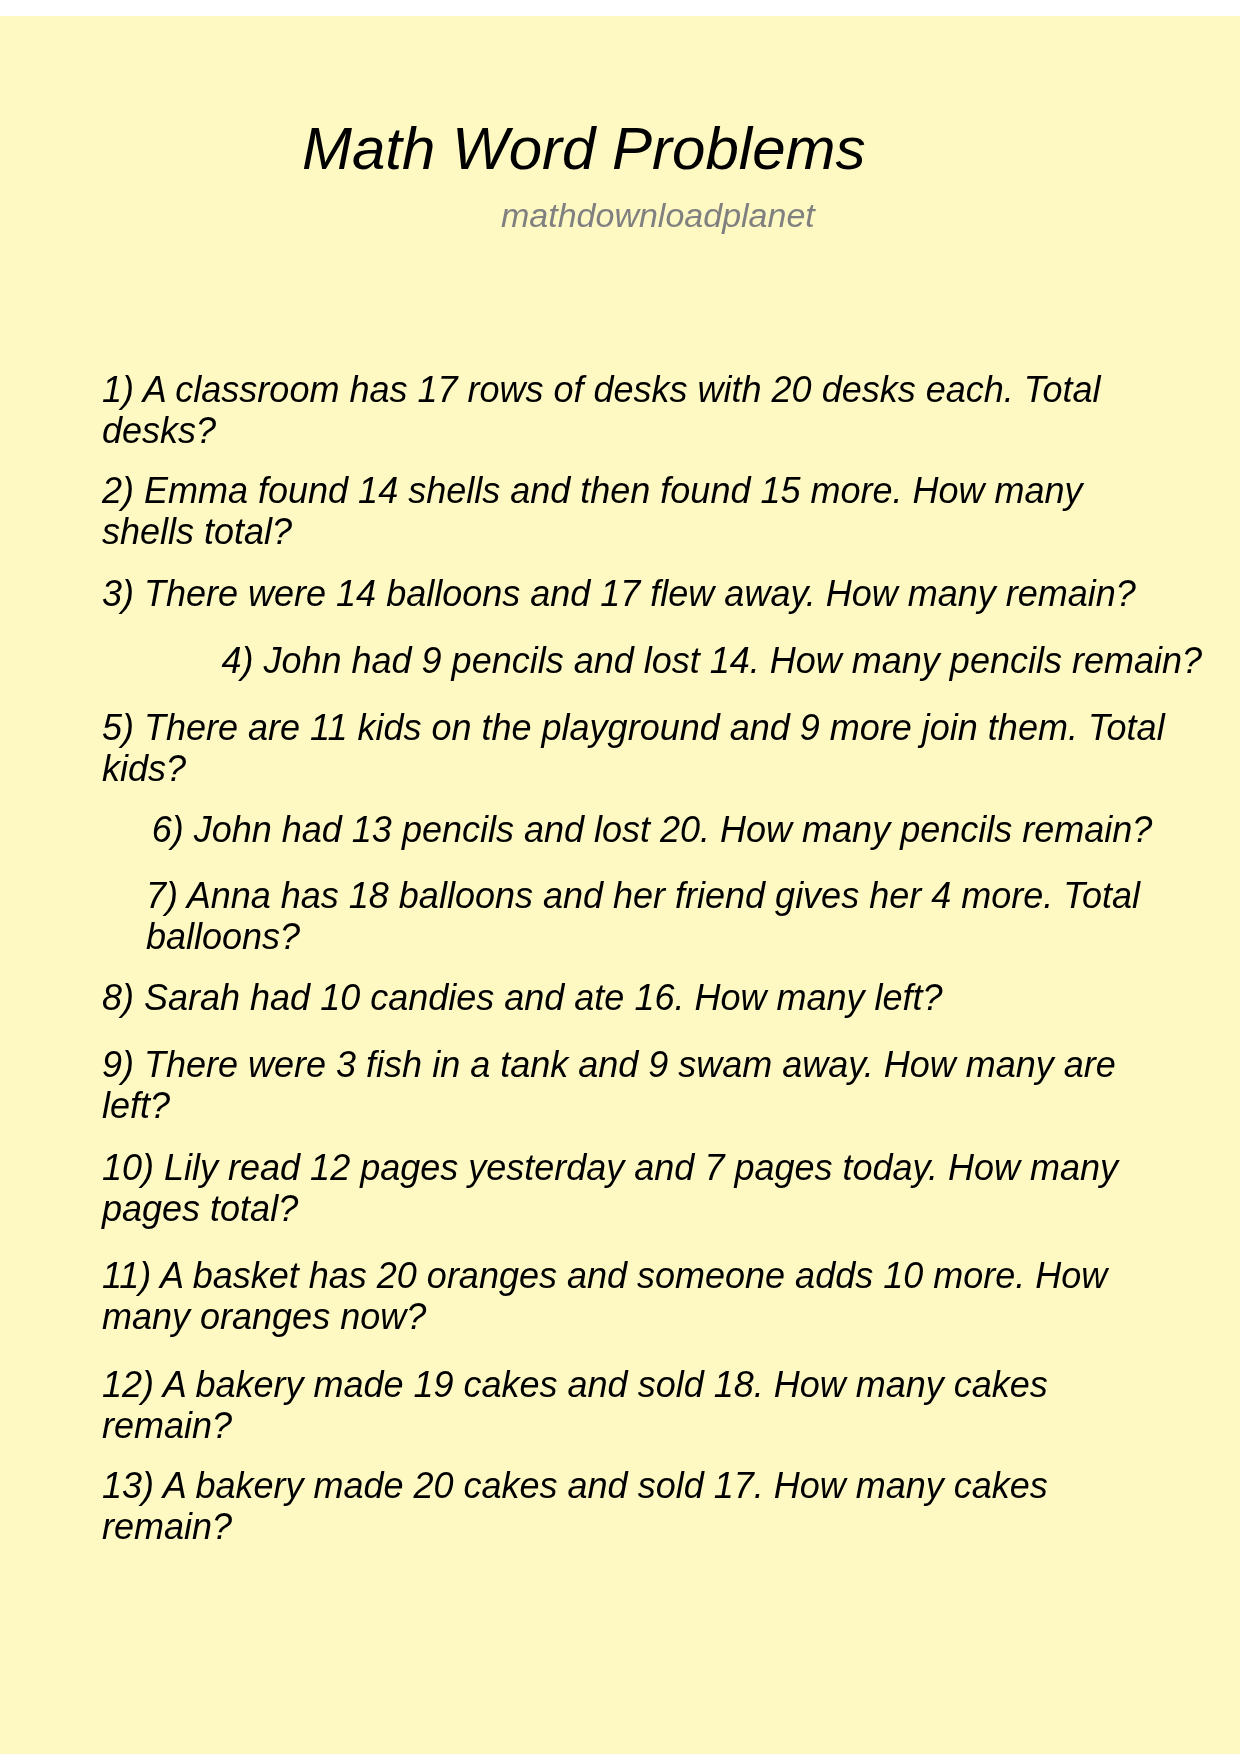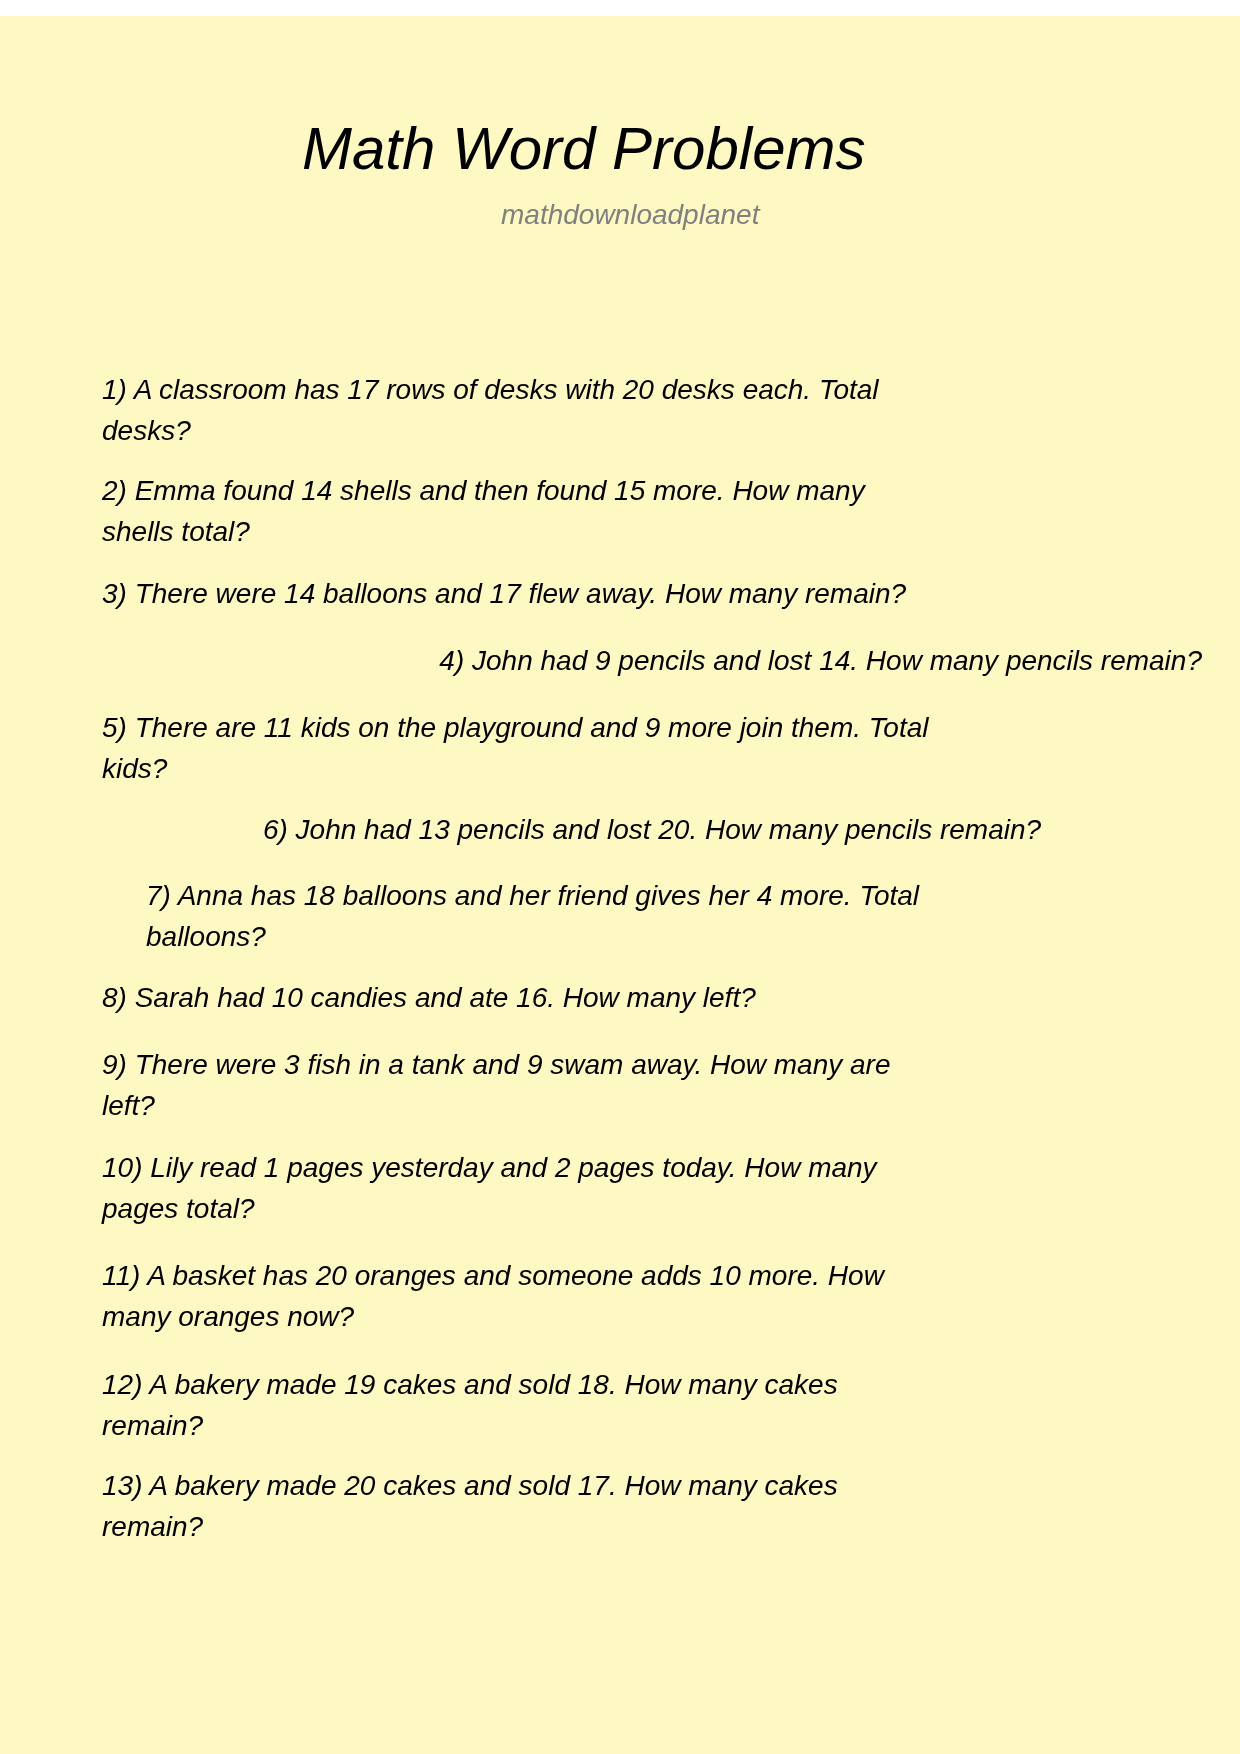--- a/index.html
+++ b/index.html
@@ -29,30 +29,30 @@
     top: 98px;
     font-size: 60px;
     line-height: 70px;
     white-space: nowrap;
     color: #000000;
   }
   .subtitle {
     position: absolute;
     left: 501px;
     top: 177px;
-    font-size: 28px;
+    font-size: 34px;
     line-height: 44px;
     white-space: nowrap;
     color: #808080;
   }
   .problem {
     position: absolute;
     left: 102px;
     width: 1100px;
-    font-size: 28px;
+    font-size: 36px;
     line-height: 41px;
     color: #000000;
   }
   .problem .line {
     display: block;
     white-space: nowrap;
   }
 </style>
 </head>
 <body>
@@ -97,21 +97,21 @@
   <div class="problem" style="top:961px;">
     <span class="line">8) Sarah had 10 candies and ate 16. How many left?</span>
   </div>
 
   <div class="problem" style="top:1028px;">
     <span class="line">9) There were 3 fish in a tank and 9 swam away. How many are</span>
     <span class="line">left?</span>
   </div>
 
   <div class="problem" style="top:1131px;">
-    <span class="line">10) Lily read 1 pages yesterday and 2 pages today. How many</span>
+    <span class="line">10) Lily read 12 pages yesterday and 7 pages today. How many</span>
     <span class="line">pages total?</span>
   </div>
 
   <div class="problem" style="top:1239px;">
     <span class="line">11) A basket has 20 oranges and someone adds 10 more. How</span>
     <span class="line">many oranges now?</span>
   </div>
 
   <div class="problem" style="top:1348px;">
     <span class="line">12) A bakery made 19 cakes and sold 18. How many cakes</span>

